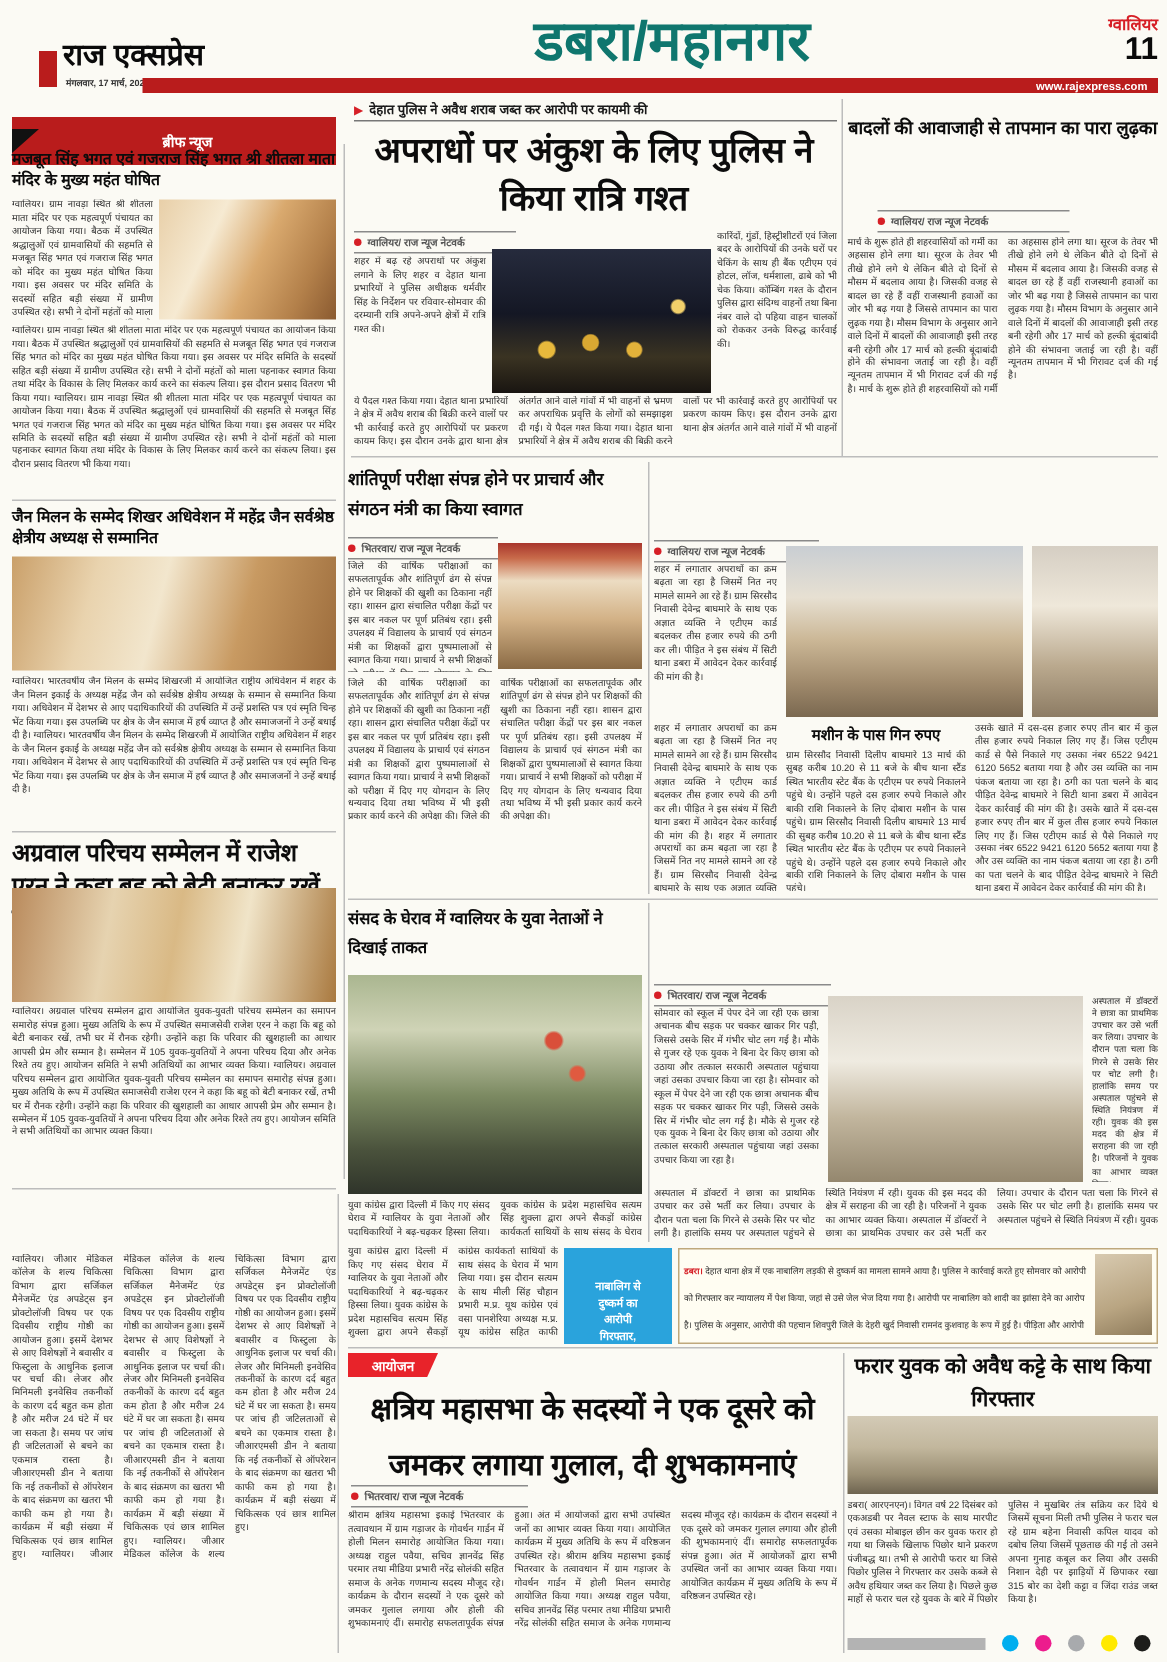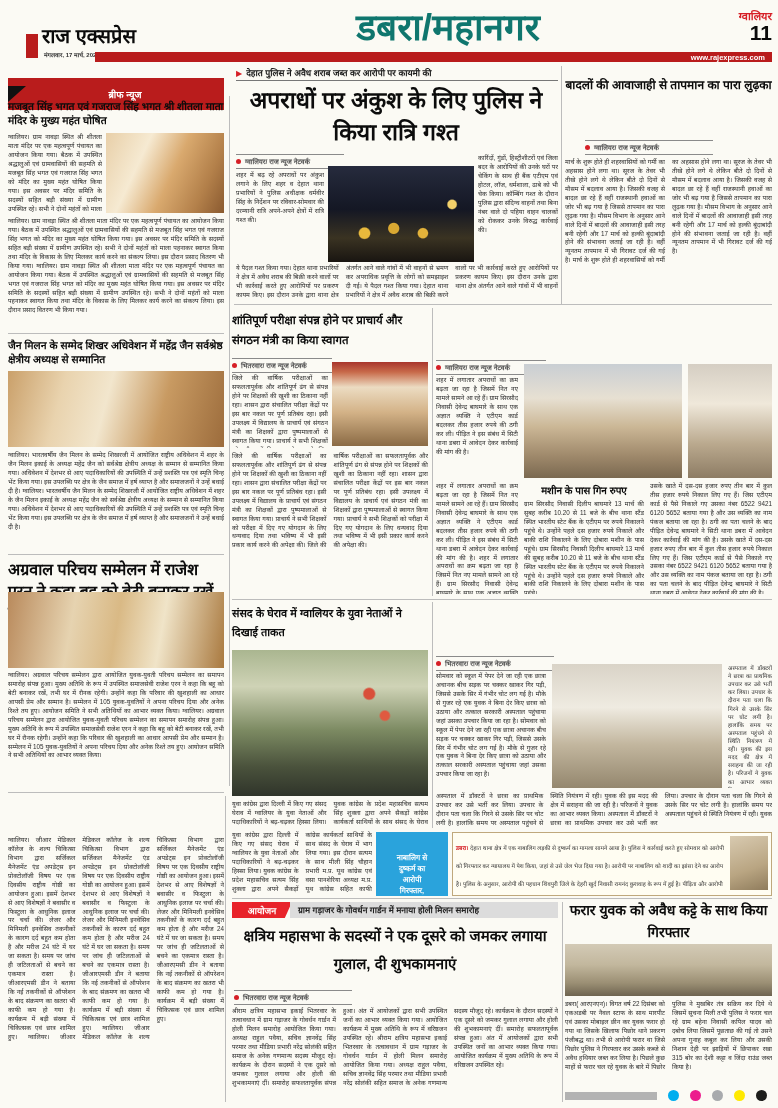--- a/index.html
+++ b/index.html
@@ -147,23 +147,21 @@
        text-align:center;line-height:1.5;padding:20px;box-sizing:border-box;overflow:hidden;">नाबालिग से दुष्कर्म का आरोपी गिरफ्तार, शादी का झांसा देकर दिया था घटना को अंजाम</div>
   <div class="abs" style="left:452px;top:832px;width:320px;height:64px;border:1px solid #bfa87c;background:#fffdf2;
        box-sizing:border-box;padding:3px;overflow:hidden;">
     <span class="ph-small"></span>
     <span class="jtext-sm"><b class="red">डबरा।</b> <span>देहात थाना क्षेत्र में एक नाबालिग लड़की से दुष्कर्म का मामला सामने आया है। पुलिस ने कार्रवाई करते हुए सोमवार को आरोपी को गिरफ्तार कर न्यायालय में पेश किया, जहां से उसे जेल भेज दिया गया है। आरोपी पर नाबालिग को शादी का झांसा देने का आरोप है। पुलिस के अनुसार, आरोपी की पहचान शिवपुरी जिले के देहरी खुर्द निवासी रामनंद कुशवाह के रूप में हुई है। पीड़िता और आरोपी एक ही गांव के रहने वाले हैं। घटना 11 मार्च 2026 की बताई जा रही है। अपराध है कि आरोपी शादी करने से मुकर गया, तो पीड़िता के परिजनों ने थाना पहुंचकर शिकायत दर्ज कराई।</span></span>
   </div>
   <div class="hrule" style="left:232px;top:898px;width:540px;"></div>
 
   <div class="abs" style="left:232px;top:902px;width:60px;height:16px;background:#e8232a;color:#fff;font-size:9px;font-weight:700;
        display:flex;align-items:center;justify-content:center;clip-path:polygon(0 0,100% 0,88% 100%,0 100%);">आयोजन</div>
-  <div class="abs" style="left:290px;top:902px;width:268px;height:16px;background:#dcdcdc;font-size:8.6px;font-weight:700;color:#222;
-       display:flex;align-items:center;padding-left:8px;box-sizing:border-box;">ग्राम गड़ाजर के गोवर्धन गार्डन में मनाया होली मिलन समारोह</div>
-  <div class="abs hl" style="left:232px;top:922px;width:326px;height:62px;font-size:15px;text-align:center;line-height:1.85;">क्षत्रिय महासभा के सदस्यों ने एक दूसरे को जमकर लगाया गुलाल, दी शुभकामनाएं</div>
+  <div class="abs hl" style="left:232px;top:922px;width:326px;height:62px;font-size:20px;text-align:center;line-height:1.85;">क्षत्रिय महासभा के सदस्यों ने एक दूसरे को जमकर लगाया गुलाल, दी शुभकामनाएं</div>
   <div class="abs byline" style="left:234px;top:990px;width:118px;">
     <span class="dot"></span>
     <span>भितरवार/ राज न्यूज नेटवर्क</span>
   </div>
   <div class="abs jtext cols-3" style="left:232px;top:1007px;width:326px;height:96px;">श्रीराम क्षत्रिय महासभा इकाई भितरवार के तत्वावधान में ग्राम गड़ाजर के गोवर्धन गार्डन में होली मिलन समारोह आयोजित किया गया। अध्यक्ष राहुल पवैया, सचिव ज्ञानवेंद्र सिंह परमार तथा मीडिया प्रभारी नरेंद्र सोलंकी सहित समाज के अनेक गणमान्य सदस्य मौजूद रहे। कार्यक्रम के दौरान सदस्यों ने एक दूसरे को जमकर गुलाल लगाया और होली की शुभकामनाएं दीं। समारोह सफलतापूर्वक संपन्न हुआ। अंत में आयोजकों द्वारा सभी उपस्थित जनों का आभार व्यक्त किया गया। आयोजित कार्यक्रम में मुख्य अतिथि के रूप में वरिष्ठजन उपस्थित रहे। श्रीराम क्षत्रिय महासभा इकाई भितरवार के तत्वावधान में ग्राम गड़ाजर के गोवर्धन गार्डन में होली मिलन समारोह आयोजित किया गया। अध्यक्ष राहुल पवैया, सचिव ज्ञानवेंद्र सिंह परमार तथा मीडिया प्रभारी नरेंद्र सोलंकी सहित समाज के अनेक गणमान्य सदस्य मौजूद रहे। कार्यक्रम के दौरान सदस्यों ने एक दूसरे को जमकर गुलाल लगाया और होली की शुभकामनाएं दीं। समारोह सफलतापूर्वक संपन्न हुआ। अंत में आयोजकों द्वारा सभी उपस्थित जनों का आभार व्यक्त किया गया। आयोजित कार्यक्रम में मुख्य अतिथि के रूप में वरिष्ठजन उपस्थित रहे।</div>
 
   <div class="abs hl" style="left:565px;top:900px;width:207px;height:42px;font-size:14px;text-align:center;line-height:1.55;">फरार युवक को अवैध कट्टे के साथ किया गिरफ्तार</div>
   <div class="ph ph-police" style="left:565px;top:944px;width:207px;height:52px;"></div>
   <div class="abs jtext cols-2" style="left:565px;top:1000px;width:207px;height:88px;">डबरा( आरएनएन)। विगत वर्ष 22 दिसंबर को एकअडबी पर नैवल स्टाफ के साथ मारपीट एवं उसका मोबाइल छीन कर युवक फरार हो गया था जिसके खिलाफ पिछोर थाने प्रकरण पंजीबद्ध था। तभी से आरोपी फरार था जिसे पिछोर पुलिस ने गिरफ्तार कर उसके कब्जे से अवैध हथियार जब्त कर लिया है। पिछले कुछ माहों से फरार चल रहे युवक के बारे में पिछोर पुलिस ने मुखबिर तंत्र सक्रिय कर दिये थे जिसमें सूचना मिली तभी पुलिस ने फरार चल रहे ग्राम बहेना निवासी कपिल यादव को दबोच लिया जिसमें पूछताछ की गई तो उसने अपना गुनाह कबूल कर लिया और उसकी निशान देही पर झाड़ियों में छिपाकर रखा 315 बोर का देशी कट्टा व जिंदा राउंड जब्त किया है।</div>
 

